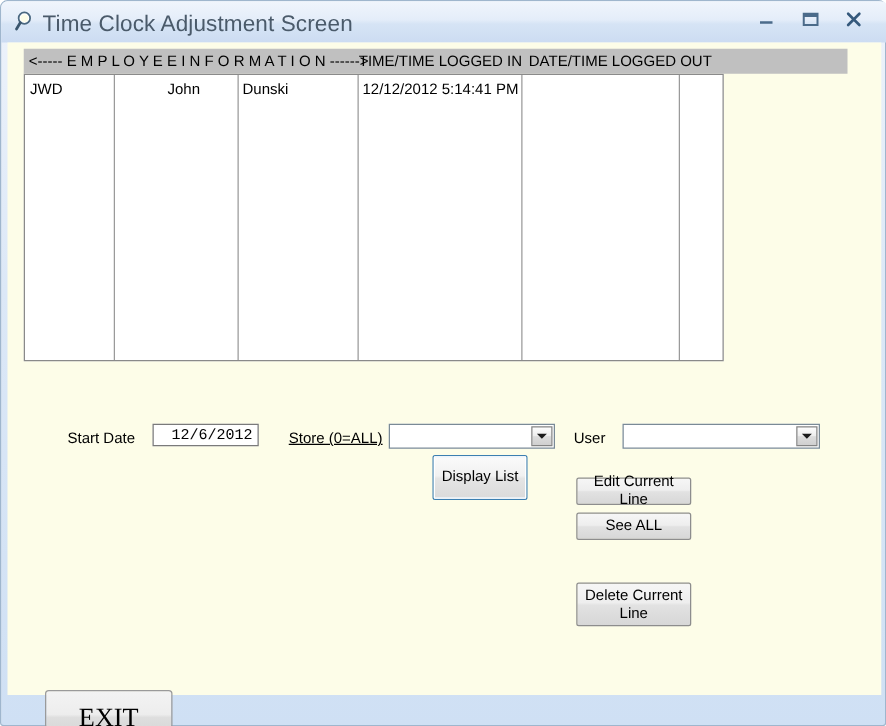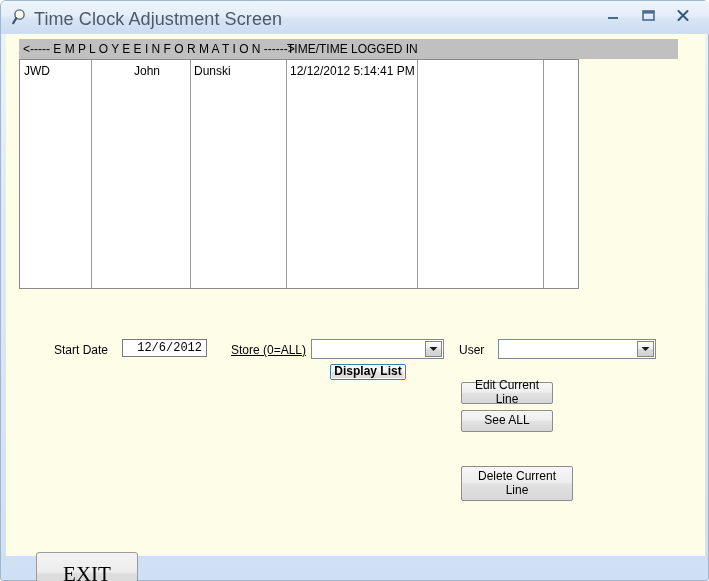--- a/index.html
+++ b/index.html
@@ -204,33 +204,32 @@
     color: #000;
     text-align: center;
     display: flex;
     align-items: center;
     justify-content: center;
     line-height: 1.15;
     cursor: default;
     padding: 0;
   }
   #btn-display {
-    left: 324px; top: 330px;
-    width: 76px; height: 16px;
+    left: 340px; top: 330px;
+    width: 76px; height: 36px;
     border: 1px solid #3c7fb1;
     outline: 1px solid #ffffff;
     outline-offset: -2px;
     box-shadow: inset 0 0 0 1px #cfe4f7;
     background: linear-gradient(to bottom, #fbfbfb 0%, #f1f1f1 46%, #e5e5e5 52%, #dadada 100%);
-    font-weight: bold;
   }
   #btn-edit   { left: 455px; top: 348px; width: 92px; height: 22px; }
   #btn-seeall { left: 455px; top: 376px; width: 92px; height: 22px; }
   #btn-add    { left: 455px; top: 404px; width: 92px; height: 22px; }
-  #btn-delete { left: 455px; top: 432px; width: 112px; height: 35px; }
+  #btn-delete { left: 455px; top: 432px; width: 92px; height: 35px; }
 
   #btn-exit {
     position: absolute;
     left: 30px; top: 518px;
     width: 102px; height: 44px;
     box-sizing: border-box;
     background: linear-gradient(to bottom, #f3f3f3 0%, #ededed 44%, #dedede 50%, #d2d2d2 100%);
     border: 1px solid #9a9a9a;
     border-radius: 3px;
     font-family: "Liberation Serif", serif;
@@ -274,20 +273,21 @@
         <path d="M9.5 6 L18.5 15 M18.5 6 L9.5 15" stroke="#35597c" stroke-width="2.1" stroke-linecap="round"></path>
       </svg>
     </div>
   </div>
 
   <div id="client">
 
     <div id="grid-header">
       <span class="hcell" id="hc-emp">&lt;----- E M P L O Y E E    I N F O R M A T I O N ------&gt;</span>
       <span class="hcell" id="hc-in">TIME/TIME LOGGED IN</span>
+      <span class="hcell" id="hc-out">DATE/TIME LOGGED OUT</span>
     </div>
 
     <div id="grid-body">
       <div class="vline" id="vl1"></div>
       <div class="vline" id="vl2"></div>
       <div class="vline" id="vl3"></div>
       <div class="vline" id="vl4"></div>
       <div class="vline" id="vl5"></div>
       <div class="vline" id="vl6"></div>
 

